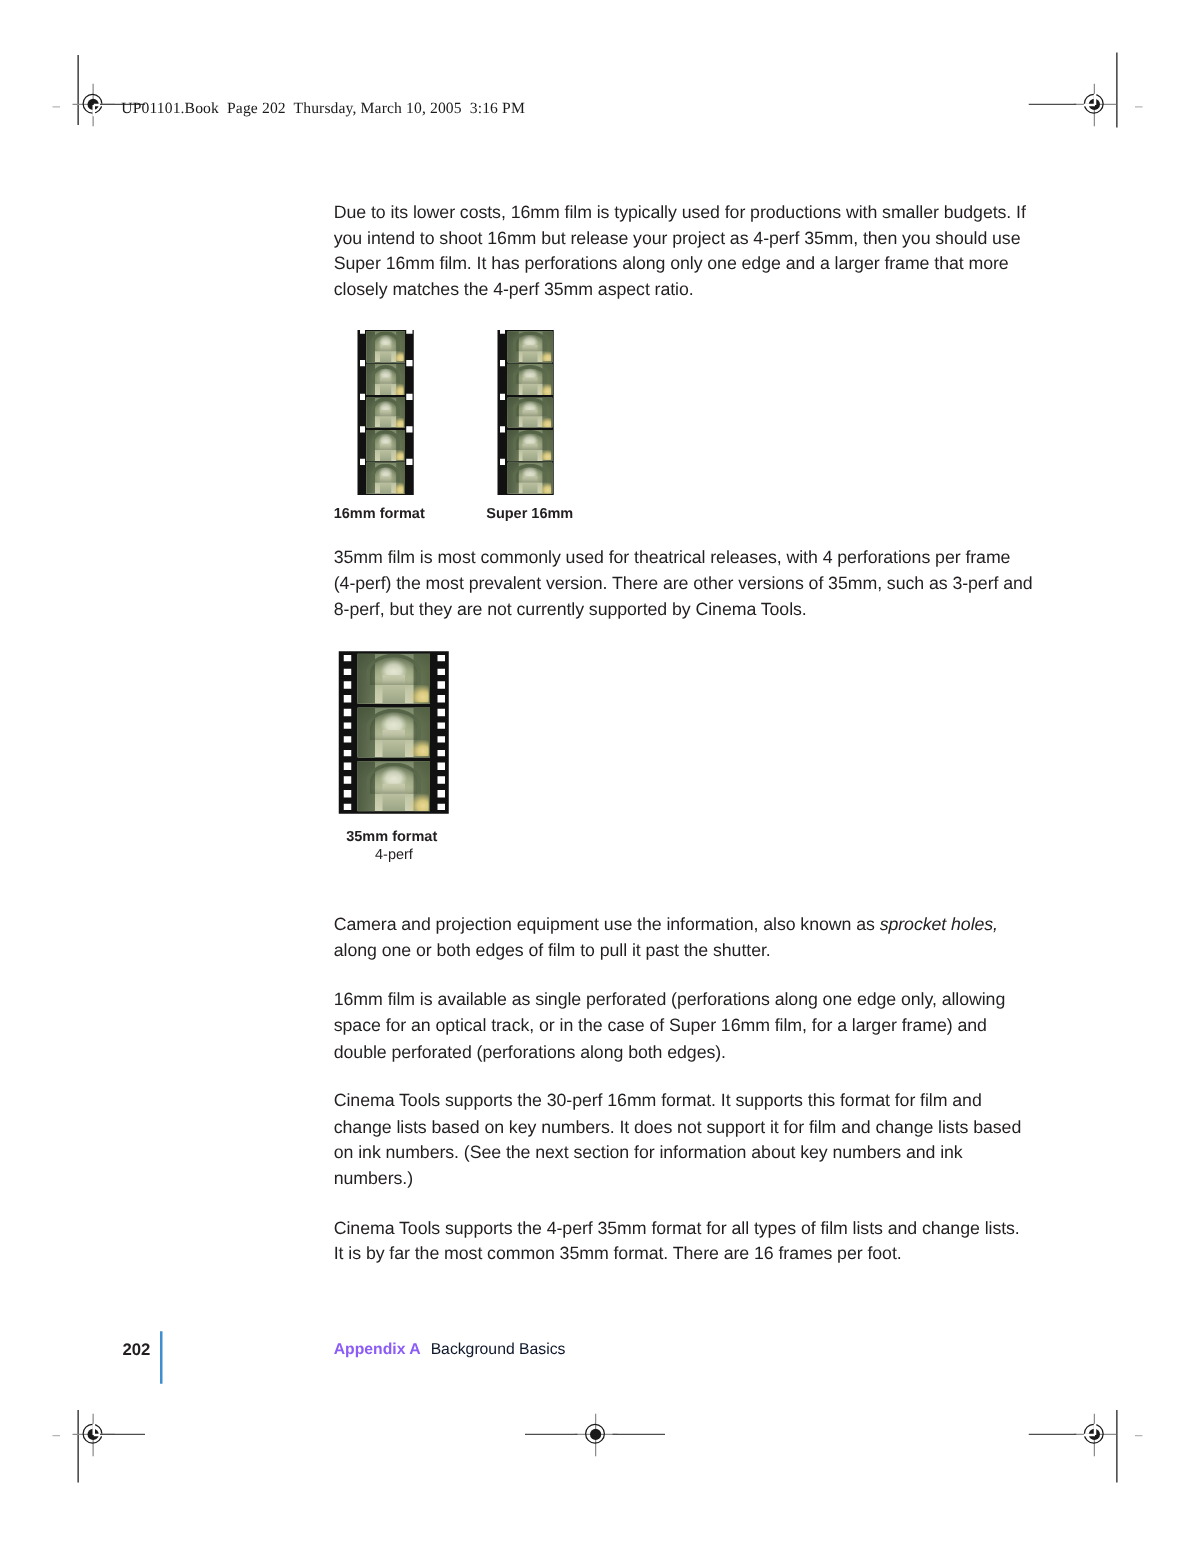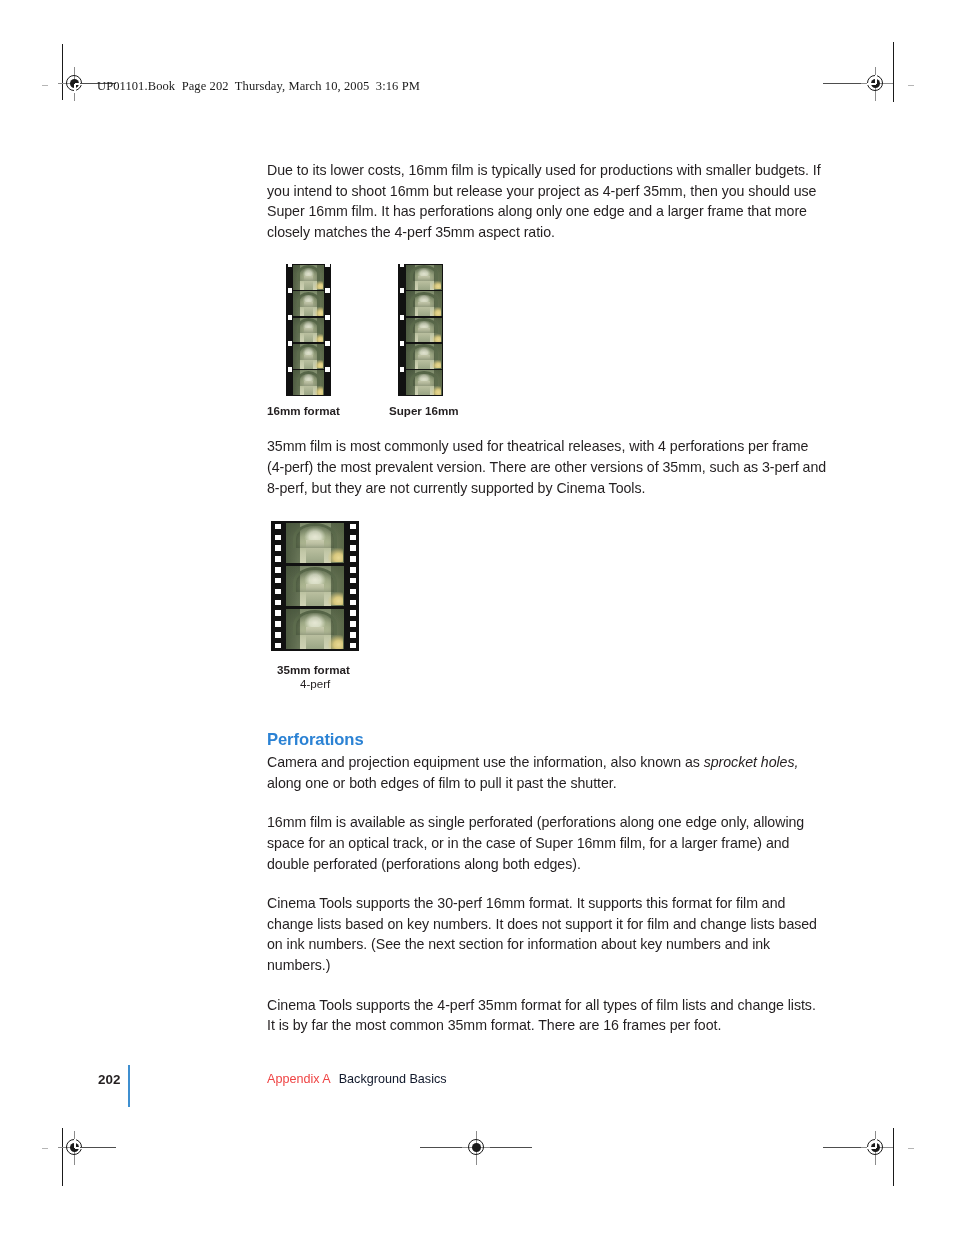--- a/index.html
+++ b/index.html
@@ -214,22 +214,22 @@
     width: 1.6px; height: 42px;
     background: #3f8fd0;
   }
   .footer-text {
     position: absolute;
     left: 267px; top: 3px;
     font-size: 12.6px;
     white-space: nowrap;
   }
   .footer-text .appendix {
-    font-weight: normal;
-    color: #ef4444;
+    font-weight: bold;
+    color: #8b5cf6;
     text-align: center;
   }
   .footer-text .chapter {
     color: #0f172a;
     margin-left: 8px;
   }
 </style>
 </head>
 <body>
 
@@ -297,21 +297,20 @@
 <div class="content">
 
   <p class="body">Due to its lower costs, 16mm film is typically used for productions with smaller budgets. If you intend to shoot 16mm but release your project as 4-perf 35mm, then you should use Super 16mm film. It has perforations along only one edge and a larger frame that more closely matches the 4-perf 35mm aspect ratio.</p>
 
   <div style="height:175px;"></div>
 
   <p class="body">35mm film is most commonly used for theatrical releases, with 4 perforations per frame (4-perf) the most prevalent version. There are other versions of 35mm, such as 3-perf and 8-perf, but they are not currently supported by Cinema Tools.</p>
 
   <div style="height:213px;"></div>
 
-  <h2 class="section">Perforations</h2>
 
   <p class="body"><span>Camera and projection equipment use the information, also known as </span><em>sprocket holes,</em><span> along one or both edges of film to pull it past the shutter.</span></p>
 
   <p class="body">16mm film is available as single perforated (perforations along one edge only, allowing space for an optical track, or in the case of Super 16mm film, for a larger frame) and double perforated (perforations along both edges).</p>
 
   <p class="body">Cinema Tools supports the 30-perf 16mm format. It supports this format for film and change lists based on key numbers. It does not support it for film and change lists based on ink numbers. (See the next section for information about key numbers and ink numbers.)</p>
 
   <p class="body">Cinema Tools supports the 4-perf 35mm format for all types of film lists and change lists. It is by far the most common 35mm format. There are 16 frames per foot.</p>
 
 </div>

